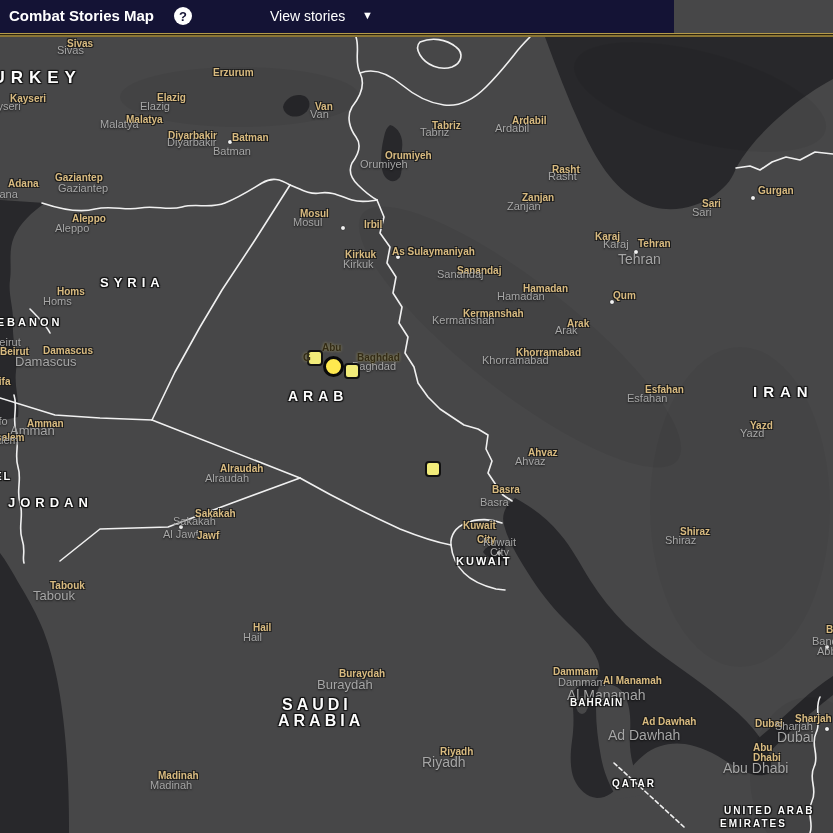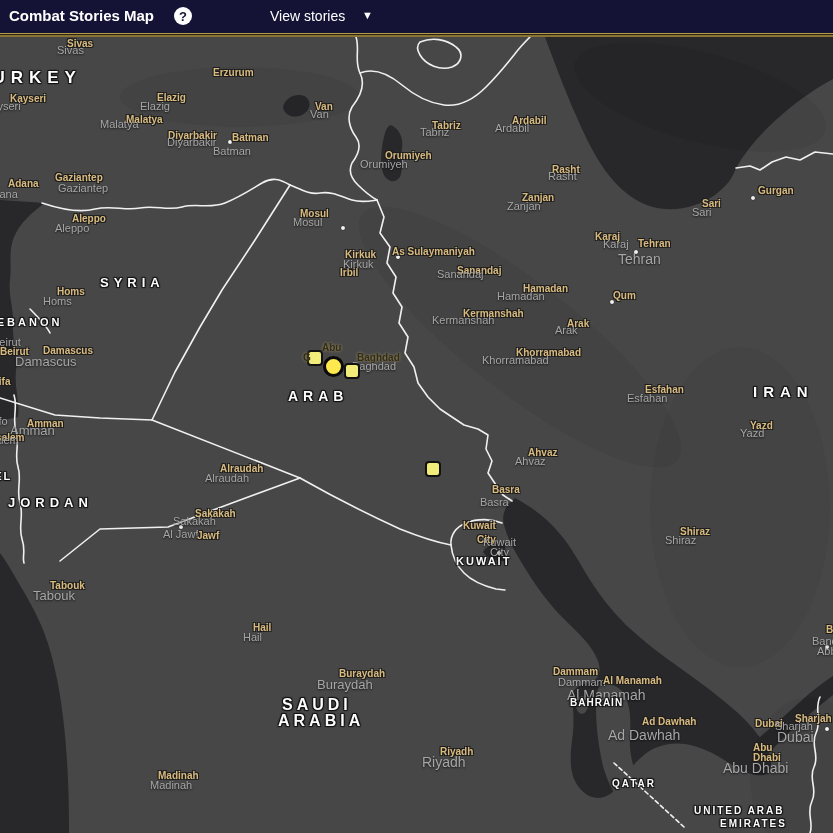--- a/index.html
+++ b/index.html
@@ -1,19 +1,19 @@
 <!DOCTYPE html>
 <html style="--land: #474748; --header: #141335; --tan: #d9bb80; --gray: #a6a6a6; --marker: #f2ec7a;"><head>
 <meta charset="utf-8">
 <style>
   html,body{margin:0;padding:0;background:#000;}
   .app{position:relative;width:833px;height:833px;overflow:hidden;
        font-family:"Liberation Sans",sans-serif;background:var(--land,#474748);}
   
-  .header{position:absolute;top:0;left:0;width:833px;height:33px;
+  .header{position:absolute;top:0;left:0;width:674px;height:33px;
           background:var(--header,#141335);z-index:20;}
   .header .title{position:absolute;left:9px;top:7px;color:#fff;font-size:15px;font-weight:bold;}
   .help{position:absolute;left:174px;top:7px;width:18px;height:18px;border-radius:50%;
         background:#fff;color:#141335;font-size:13px;font-weight:bold;
         display:flex;align-items:center;justify-content:center;cursor:pointer;}
   .viewstories{position:absolute;left:233px;top:8px;color:#fff;font-size:14px;cursor:pointer;margin-left:37px;}
   .dd-arrow{position:absolute;left:362px;top:9px;color:#fff;font-size:11px;cursor:pointer;}
   .goldbar{position:absolute;top:33px;left:0;width:833px;height:4px;z-index:20;
            background:linear-gradient(#b59a4a 0 1.5px,#2a2410 1.5px 2.5px,#8a7434 2.5px 4px);}
   
@@ -118,21 +118,21 @@
         <span class="lbl lbl-gray" style="left: 360px; top: 121px;">Orumiyeh</span>
         <span class="lbl lbl-tan" style="left: 552px; top: 127px;">Rasht</span>
         <span class="lbl lbl-gray" style="left: 548px; top: 133px;">Rasht</span>
         <span class="lbl lbl-tan" style="left: 522px; top: 155px;">Zanjan</span>
         <span class="lbl lbl-gray" style="left: 507px; top: 163px;">Zanjan</span>
         <span class="lbl lbl-tan" style="left: 702px; top: 161px;">Sari</span>
         <span class="lbl lbl-gray" style="left: 692px; top: 169px;">Sari</span>
         <span class="lbl lbl-tan" style="left: 758px; top: 148px;">Gurgan</span>
         <span class="lbl lbl-tan" style="left: 300px; top: 171px;">Mosul</span>
         <span class="lbl lbl-gray" style="left: 293px; top: 179px;">Mosul</span>
-        <span class="lbl lbl-tan" style="left: 340px; top: 182px; margin-top: 48px;">Irbil</span>
+        <span class="lbl lbl-tan" style="left: 364px; top: 182px;">Irbil</span>
         <span class="lbl lbl-tan" style="left: 345px; top: 212px;">Kirkuk</span>
         <span class="lbl lbl-gray" style="left: 343px; top: 221px;">Kirkuk</span>
         <span class="lbl lbl-tan" style="left: 392px; top: 209px;">As Sulaymaniyah</span>
         <span class="lbl lbl-tan" style="left: 457px; top: 228px;">Sanandaj</span>
         <span class="lbl lbl-gray" style="left: 437px; top: 231px;">Sanandaj</span>
         <span class="lbl lbl-tan" style="left: 595px; top: 194px;">Karaj</span>
         <span class="lbl lbl-gray" style="left: 603px; top: 201px;">Karaj</span>
         <span class="lbl lbl-tan" style="left: 638px; top: 201px;">Tehran</span>
         <span class="lbl lbl-gray" style="left: 618px; top: 214px; font-size: 14px;">Tehran</span>
         <span class="lbl lbl-tan" style="left: 613px; top: 253px;">Qum</span>
@@ -213,21 +213,21 @@
         <span class="lbl lbl-country" style="left: -13px; top: 279px; font-size: 11px; letter-spacing: 3px;">LEBANON</span>
         <span class="lbl lbl-country" style="left: -40px; top: 433px; font-size: 11px; letter-spacing: 2px;">ISRAEL</span>
         <span class="lbl lbl-country" style="left: 8px; top: 458px; font-size: 13px; letter-spacing: 5px;">JORDAN</span>
         <span class="lbl lbl-country" style="left: 288px; top: 351px; font-size: 14px; letter-spacing: 5px;">ARAB</span>
         <span class="lbl lbl-country" style="left: 753px; top: 346px; font-size: 15px; letter-spacing: 6px;">IRAN</span>
         <span class="lbl lbl-country" style="left: 456px; top: 518px; font-size: 11px; letter-spacing: 2px;">KUWAIT</span>
         <span class="lbl lbl-country" style="left: 282px; top: 659px; font-size: 16px; letter-spacing: 4px;">SAUDI</span>
         <span class="lbl lbl-country" style="left: 278px; top: 675px; font-size: 16px; letter-spacing: 4px;">ARABIA</span>
         <span class="lbl lbl-country" style="left: 570px; top: 660px; font-size: 10px; letter-spacing: 1px;">BAHRAIN</span>
         <span class="lbl lbl-country" style="left: 612px; top: 710px; font-size: 10px; letter-spacing: 2px; margin-top: 31px;">QATAR</span>
-        <span class="lbl lbl-country" style="left: 694px; top: 768px; font-size: 10px; letter-spacing: 2px;">UNITED ARAB</span>
+        <span class="lbl lbl-country" style="left: 724px; top: 768px; font-size: 10px; letter-spacing: 2px;">UNITED ARAB</span>
         <span class="lbl lbl-country" style="left: 720px; top: 781px; font-size: 10px; letter-spacing: 2px; text-align: right;">EMIRATES</span>
         <span class="dot" style="left: 228px; top: 103px;"></span>
         <span class="dot" style="left: 341px; top: 189px;"></span>
         <span class="dot" style="left: 396px; top: 218px;"></span>
         <span class="dot" style="left: 634px; top: 213px;"></span>
         <span class="dot" style="left: 610px; top: 263px;"></span>
         <span class="dot" style="left: 751px; top: 159px;"></span>
         <span class="dot" style="left: 497px; top: 514px;"></span>
         <span class="dot" style="left: 179px; top: 488px;"></span>
         <span class="dot" style="left: 825px; top: 608px;"></span>

